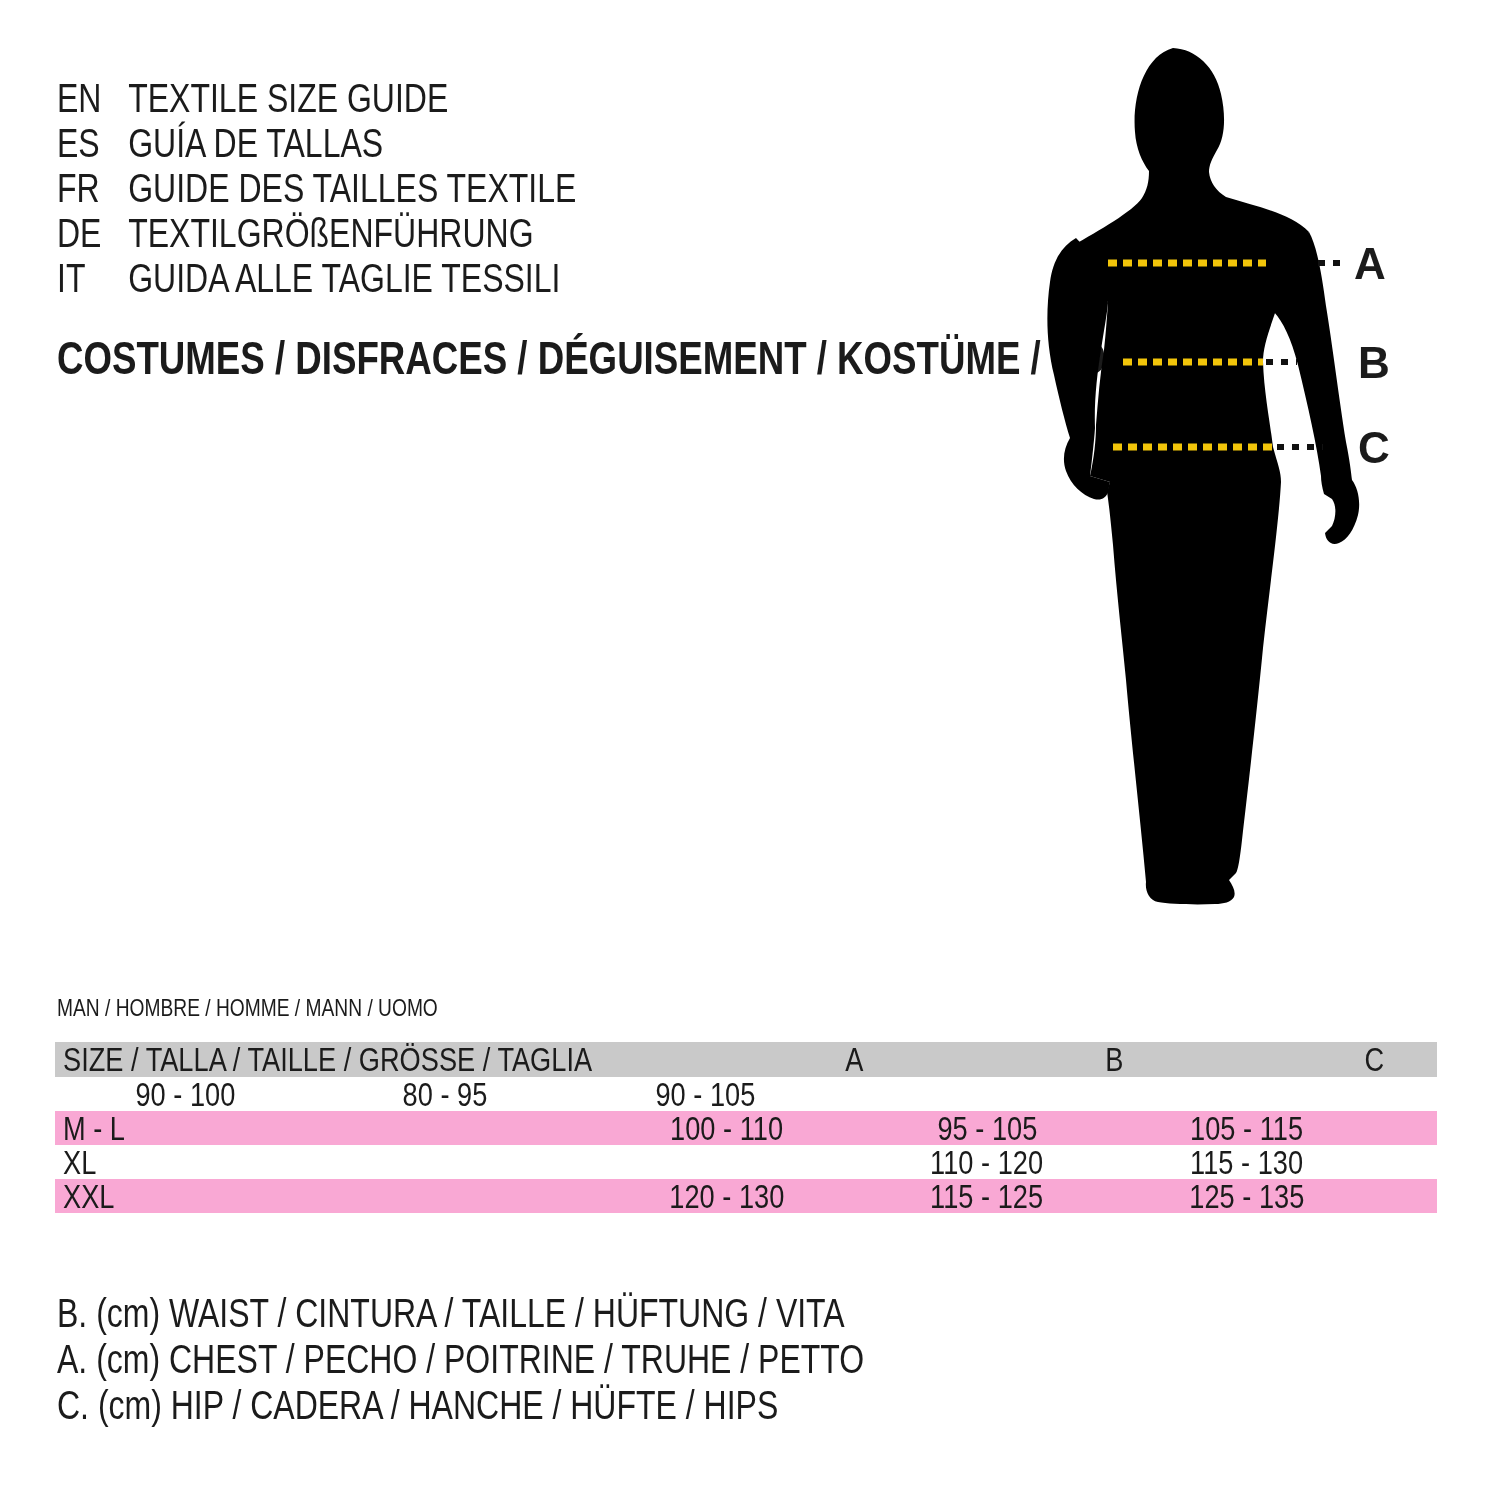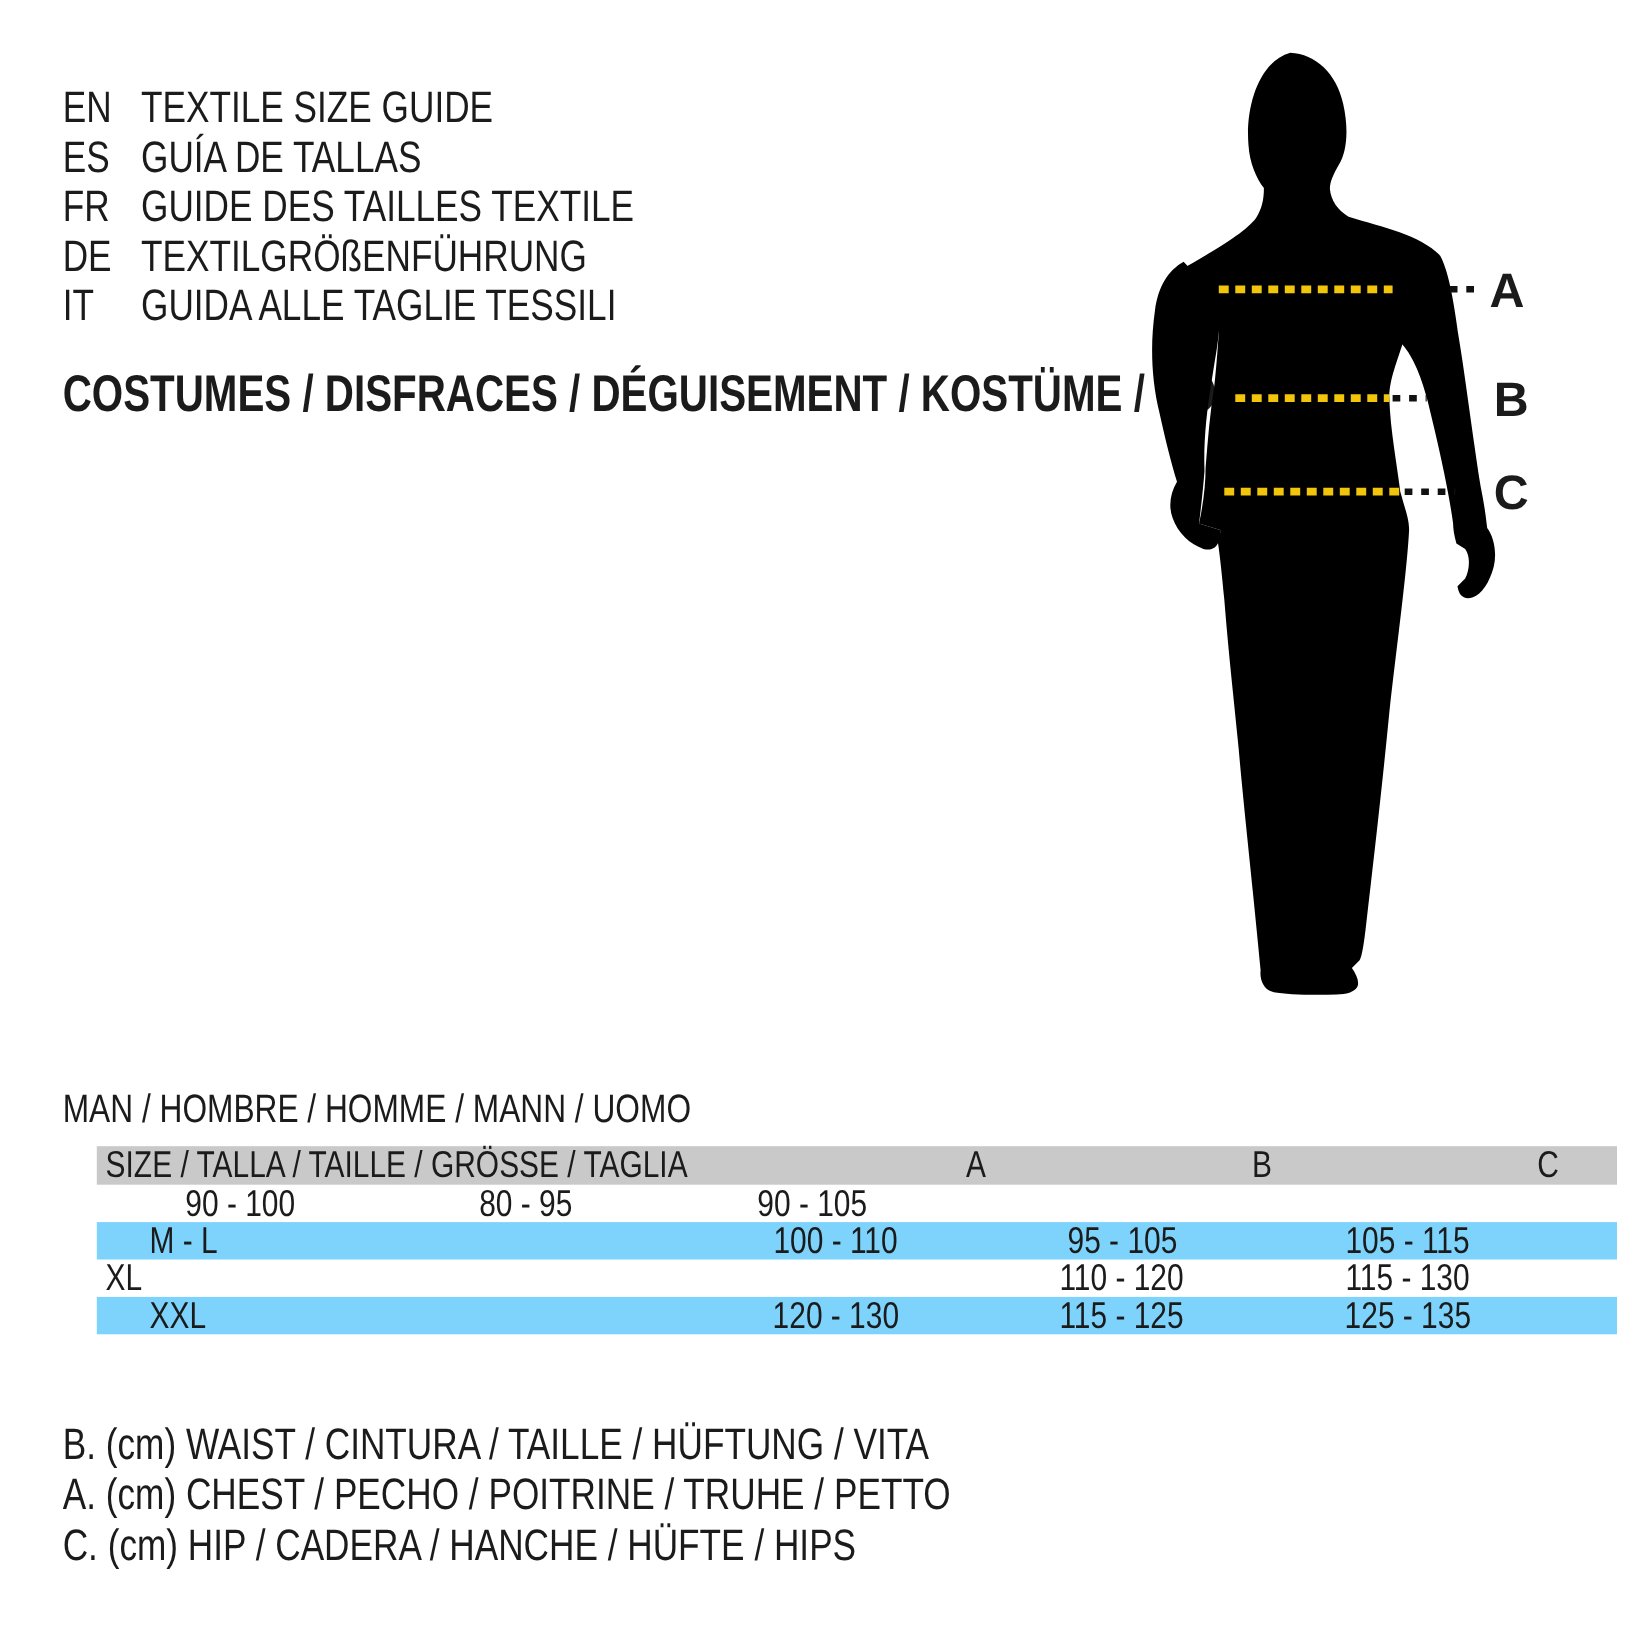--- a/index.html
+++ b/index.html
@@ -16,27 +16,27 @@
   .lang-code{width:89px;flex:0 0 89px;}
   .lang-label{white-space:nowrap;}
 
   
   .category{position:absolute;left:57px;top:334px;font-size:47px;font-weight:700;white-space:nowrap;line-height:48px;}
 
   
   .figure{position:absolute;left:1020px;top:40px;width:480px;height:920px;}
 
   
-  .man-line{position:absolute;left:57px;top:988px;font-size:36px;line-height:40px;white-space:nowrap;}
+  .man-line{position:absolute;left:57px;top:988px;font-size:24px;line-height:40px;white-space:nowrap;}
 
   
-  .size-table{position:absolute;left:55px;top:1042px;width:1382px;font-size:34px;margin-left:33px;}
+  .size-table{position:absolute;left:55px;top:1042px;width:1382px;font-size:34px;}
   .t-row{display:flex;height:34px;align-items:center;padding-right:60px;box-sizing:border-box;}
   .t-row.header{height:35px;background:#c9c9c9;}
-  .t-row.alt{background:#7dd3fc;padding-left:40px;}
+  .t-row.alt{background:#f9a8d4;}
   .c-size{flex:1 1 auto;padding-left:8px;overflow:visible;}
   .c-val{flex:0 0 260px;width:260px;text-align:center;}
 
   
   .legend{position:absolute;left:57px;top:1290px;}
   .legend-row{height:46px;display:flex;align-items:center;font-size:40px;white-space:nowrap;}
 </style>
 </head>
 <body>
 

